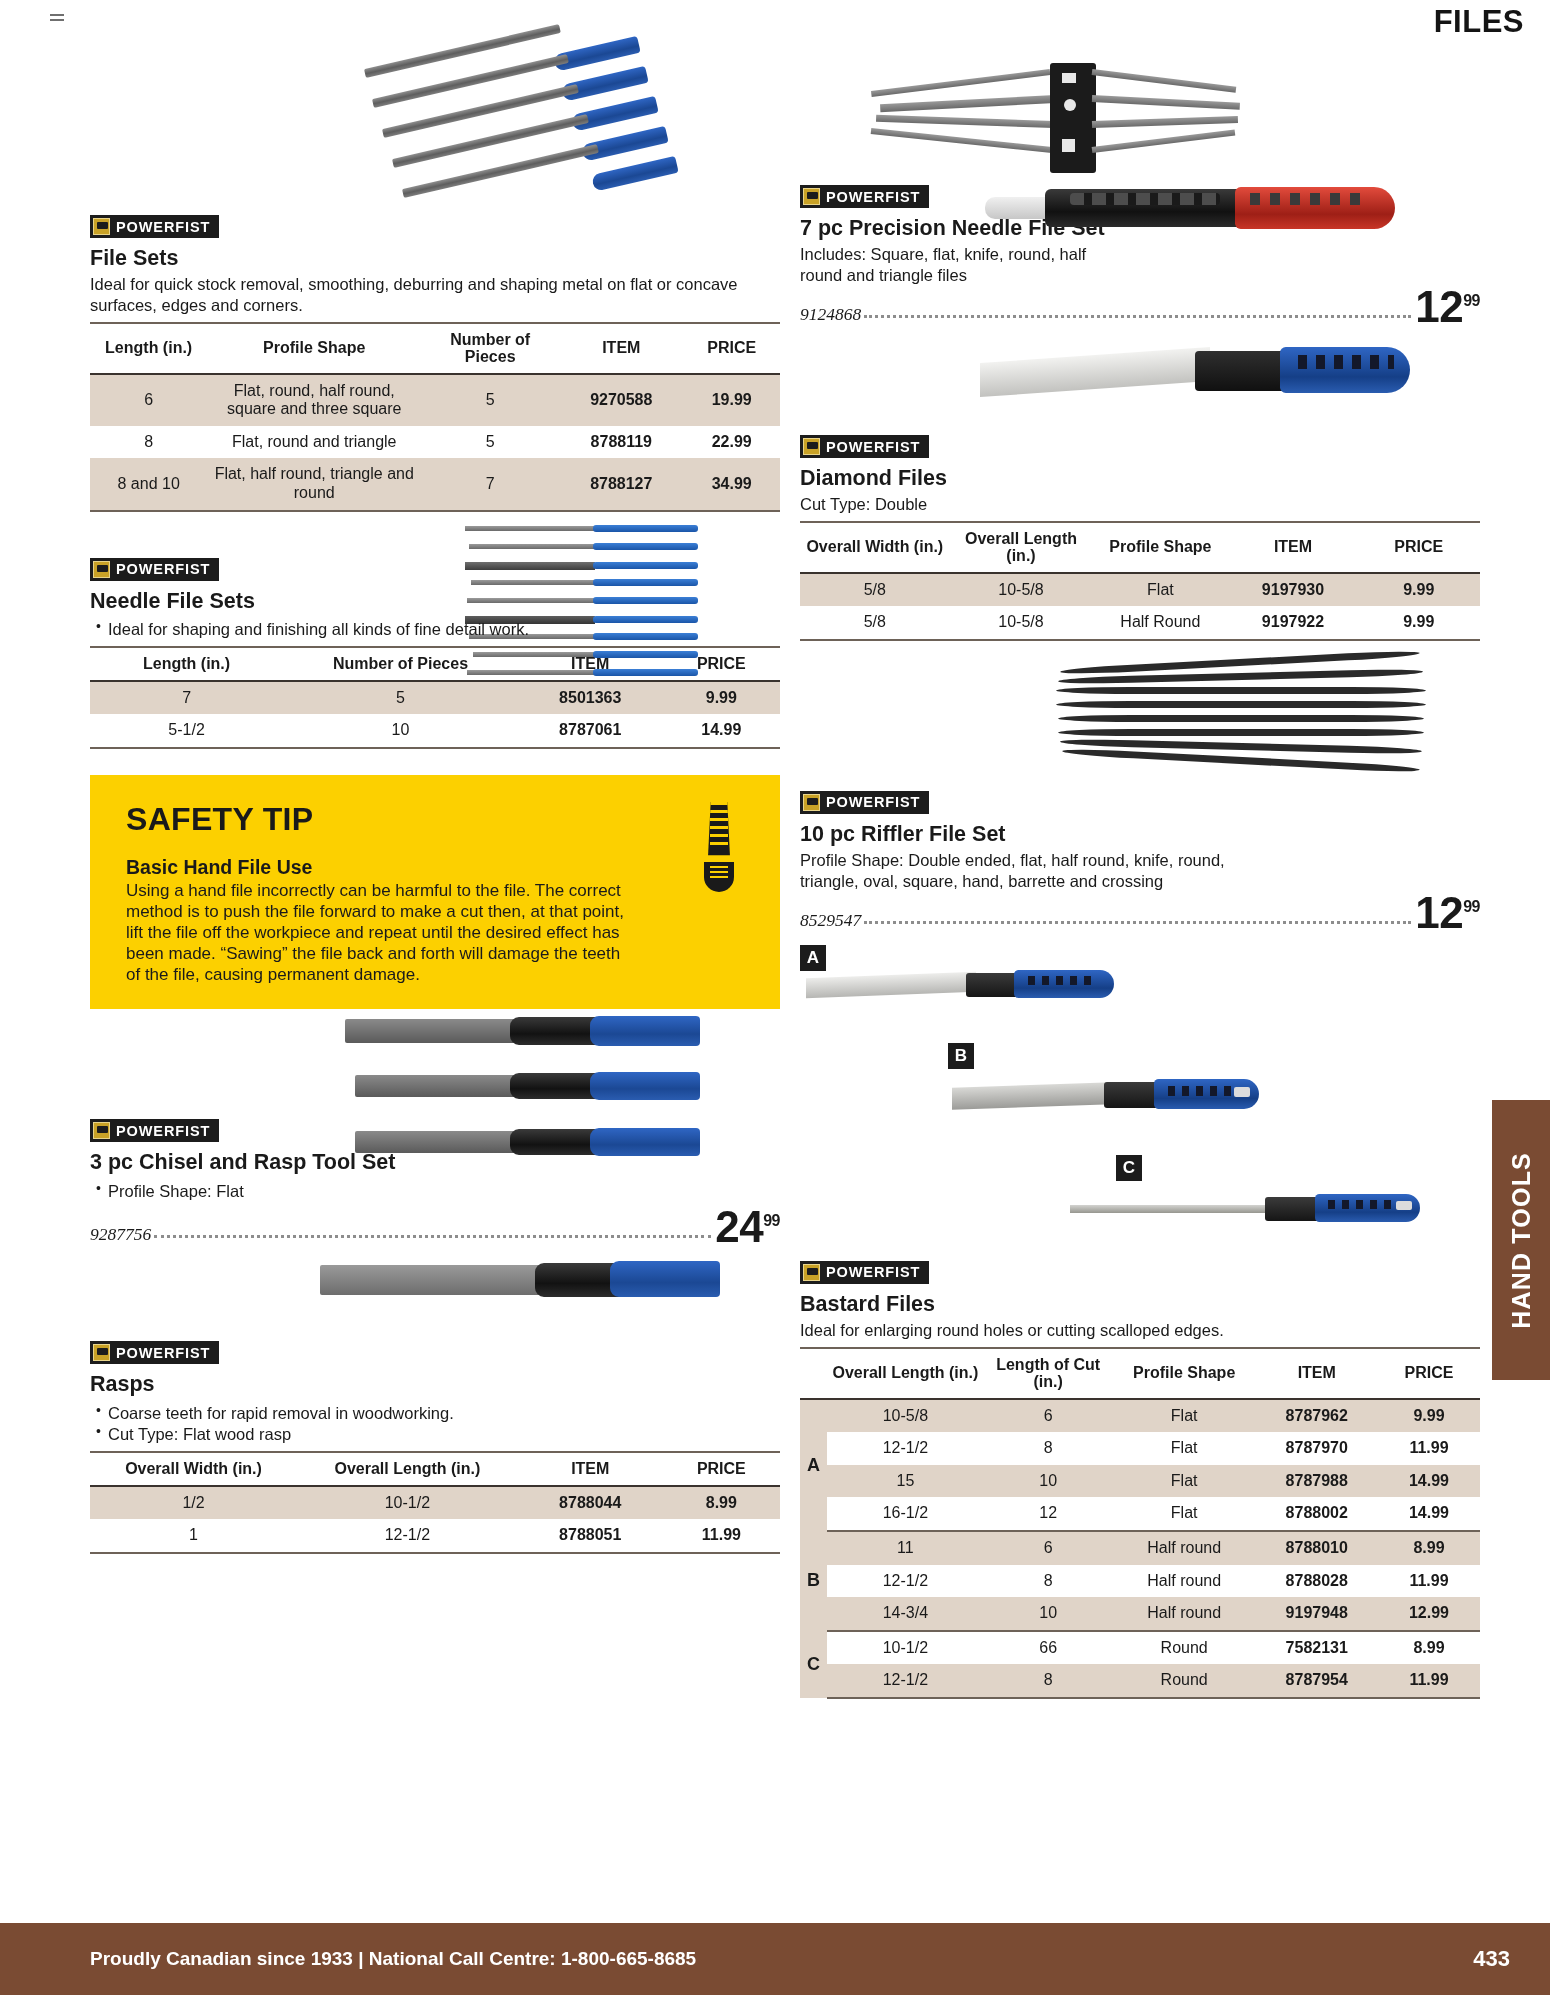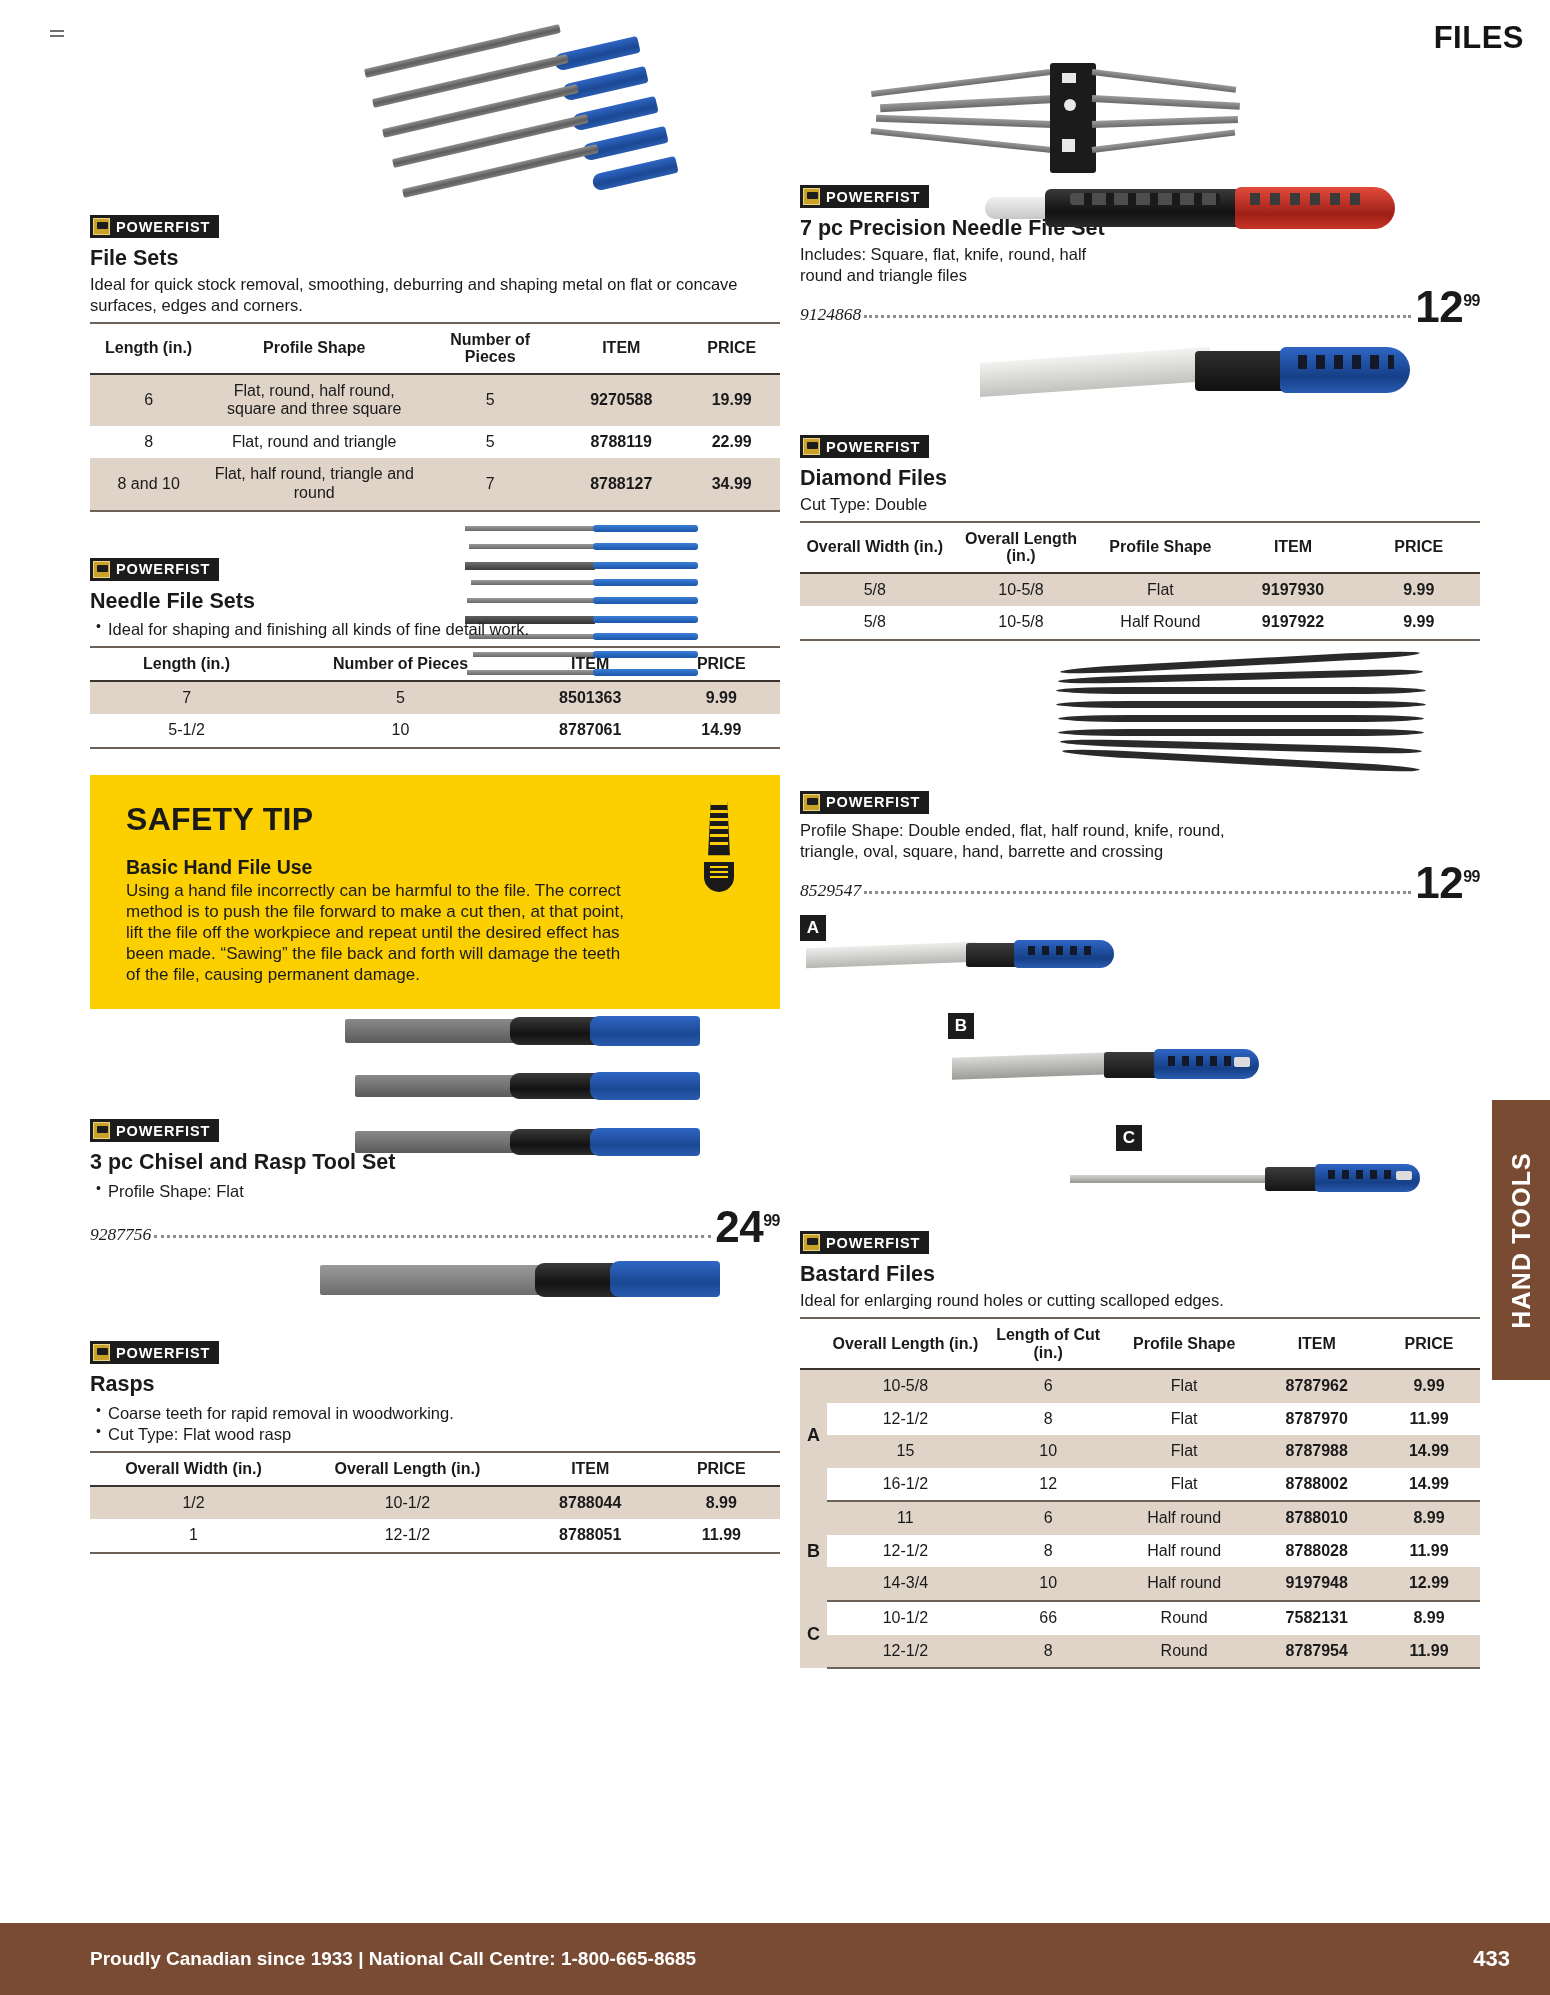--- a/index.html
+++ b/index.html
@@ -10,21 +10,21 @@
     background: #ffffff;
     font-family: "Liberation Sans", sans-serif;
     color: #1a1a1a;
     position: relative;
     overflow: hidden;
   }
 
   
   .page-header {
     position: absolute;
-    top: 16px; left: 0; right: 0;
+    top: 0; left: 0; right: 0;
     height: 46px;
     margin-left: 20px;
   }
   .header-title {
     position: absolute;
     right: 26px;
     top: 4px;
     font-size: 31px;
     font-weight: bold;
     letter-spacing: 0.5px;
@@ -651,20 +651,21 @@
       <div style="position:absolute;left:18px;top:70px;width:366px;height:7px;background:#2a2a2a;border-radius:40% / 100%;"></div>
       <div style="position:absolute;left:20px;top:84px;width:362px;height:7px;background:#2a2a2a;border-radius:40% / 100%;transform:rotate(1.5deg);"></div>
       <div style="position:absolute;left:22px;top:98px;width:358px;height:7px;background:#2a2a2a;border-radius:40% / 100%;transform:rotate(3deg);"></div>
     </div>
   </div>
 
   <div class="brand">
     <span class="bmark"></span>
     <span class="btext">POWERFIST</span>
   </div>
+  <div class="prod-title">10 pc Riffler File Set</div>
   <p class="prod-desc" style="max-width:465px">Profile Shape: Double ended, flat, half round, knife, round, triangle, oval, square, hand, barrette and crossing</p>
   <div class="priceline">
     <span class="itemno">8529547</span>
     <span class="leader"></span>
     <span class="bigprice"><span>12</span><sup>99</sup></span>
   </div>
 
   
   <div style="position:relative;height:330px;">
     <div class="letter-badge" style="position:absolute;left:0;top:14px;">A</div>

